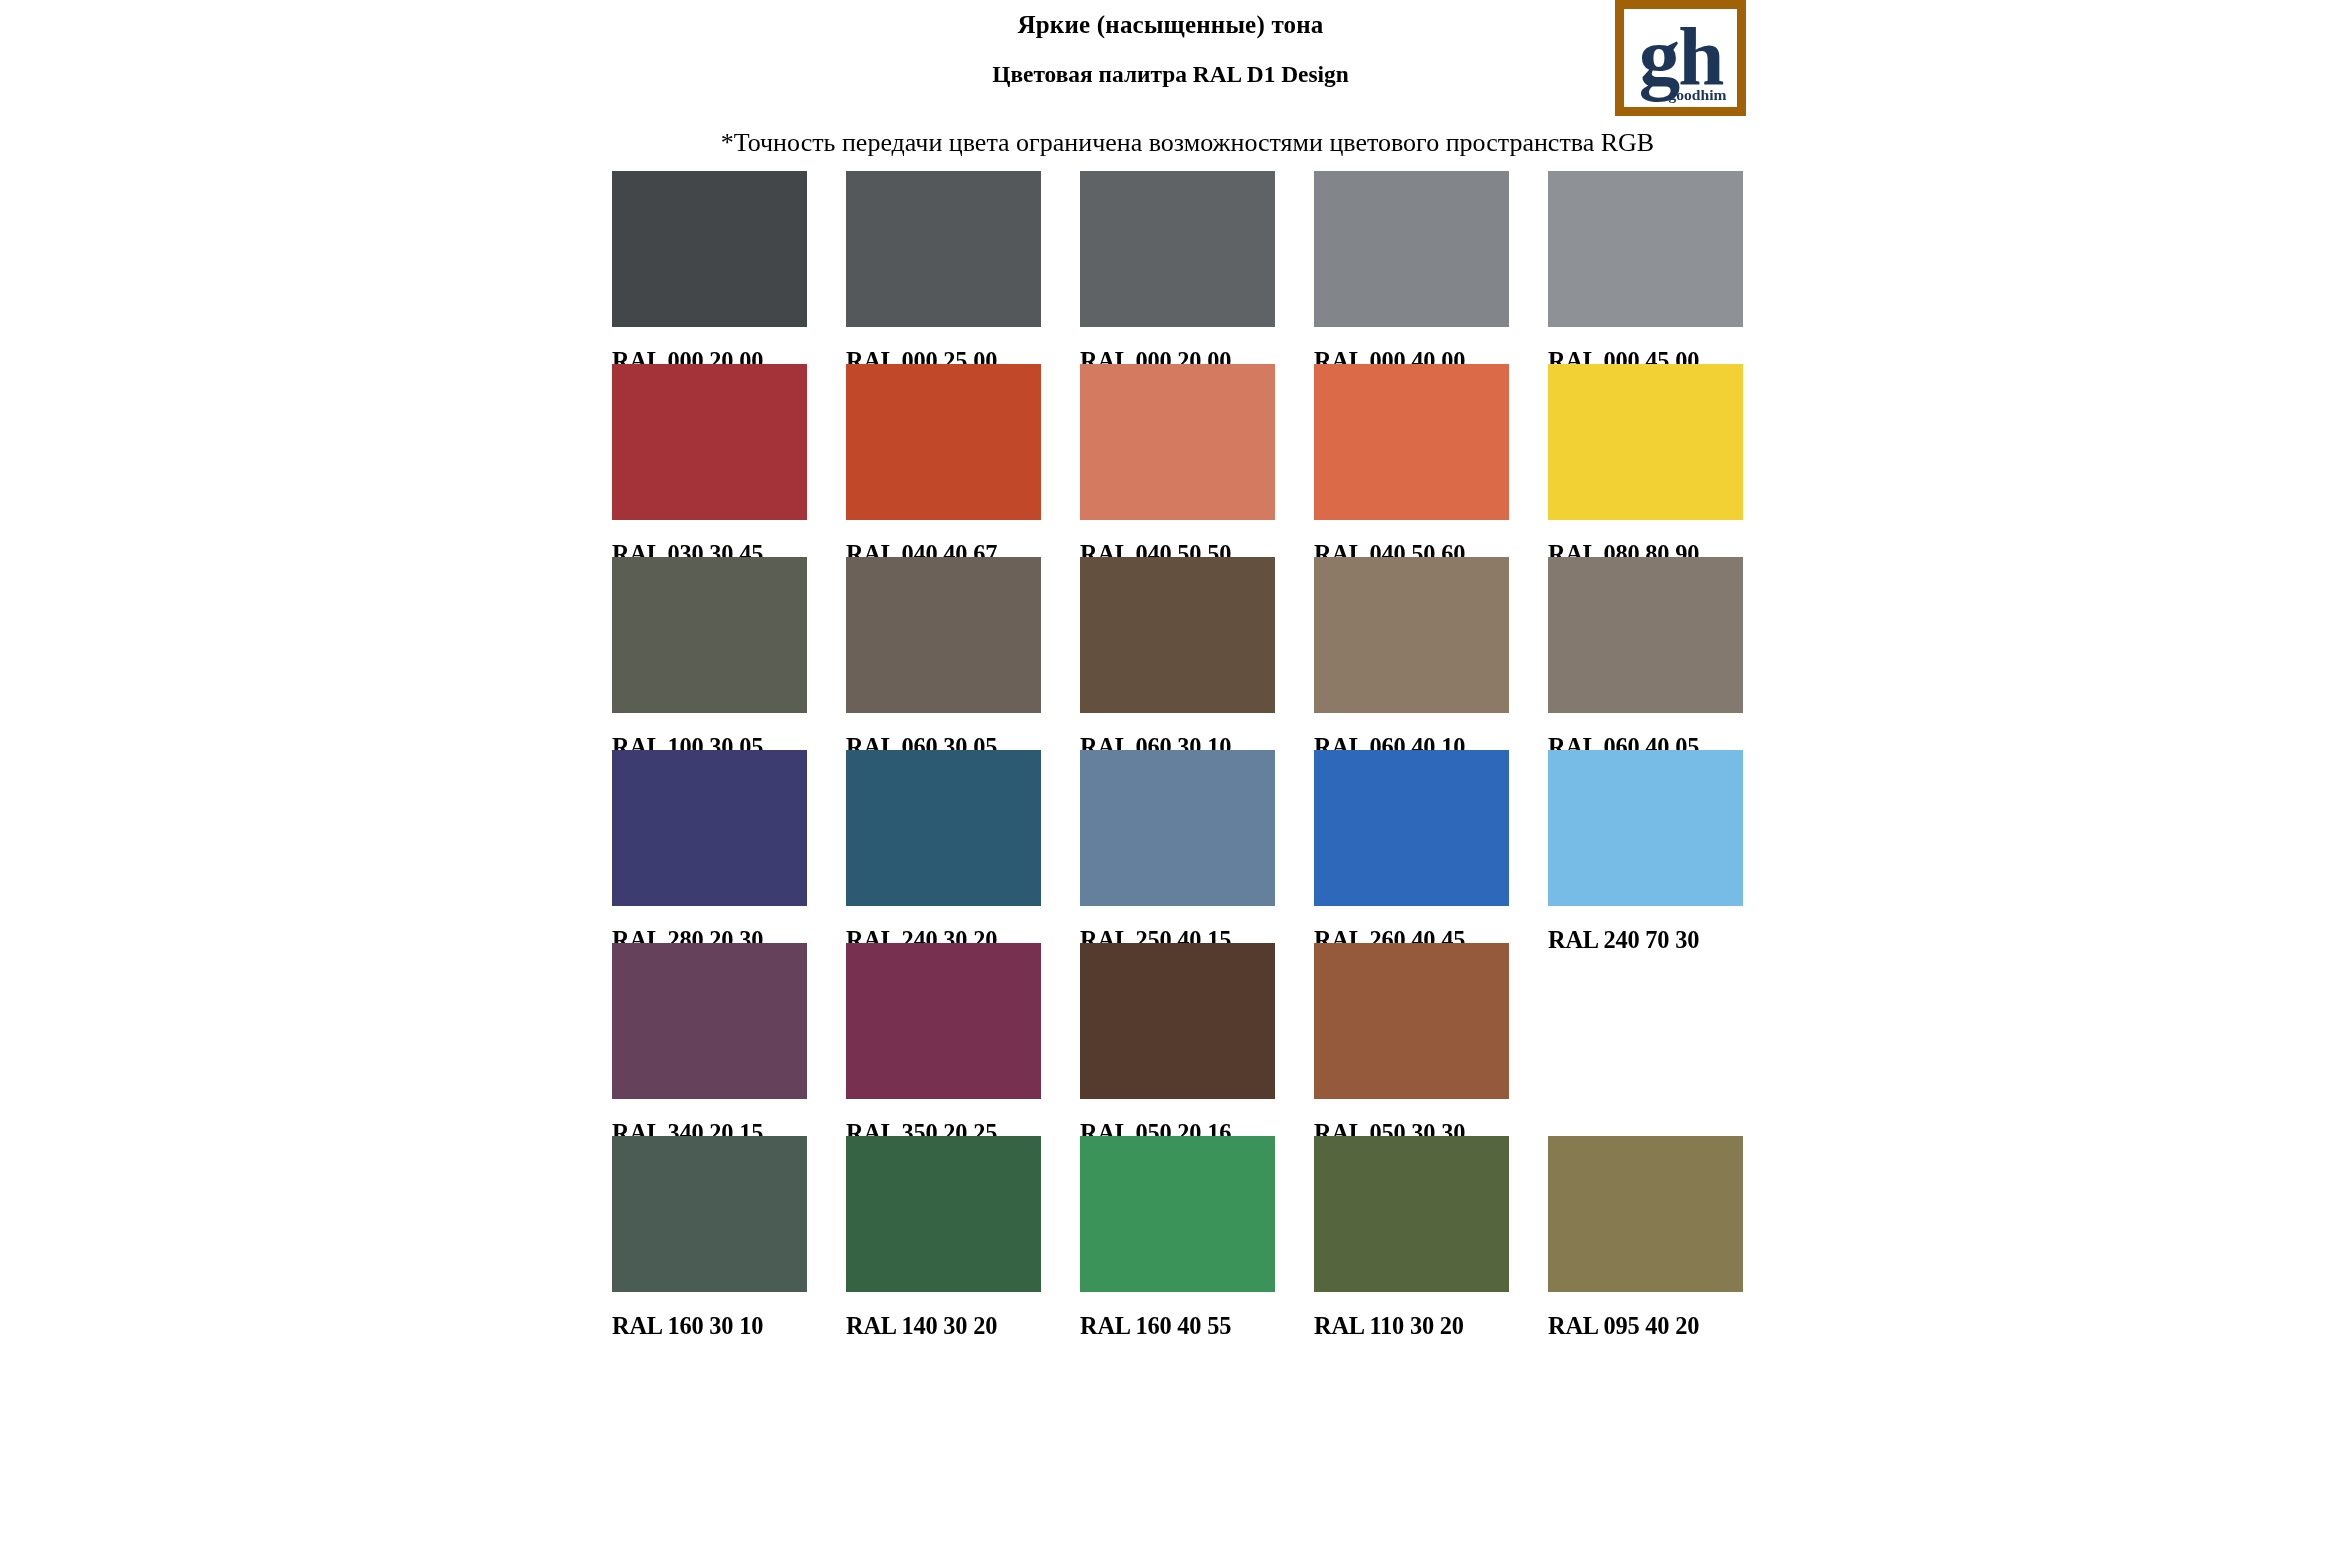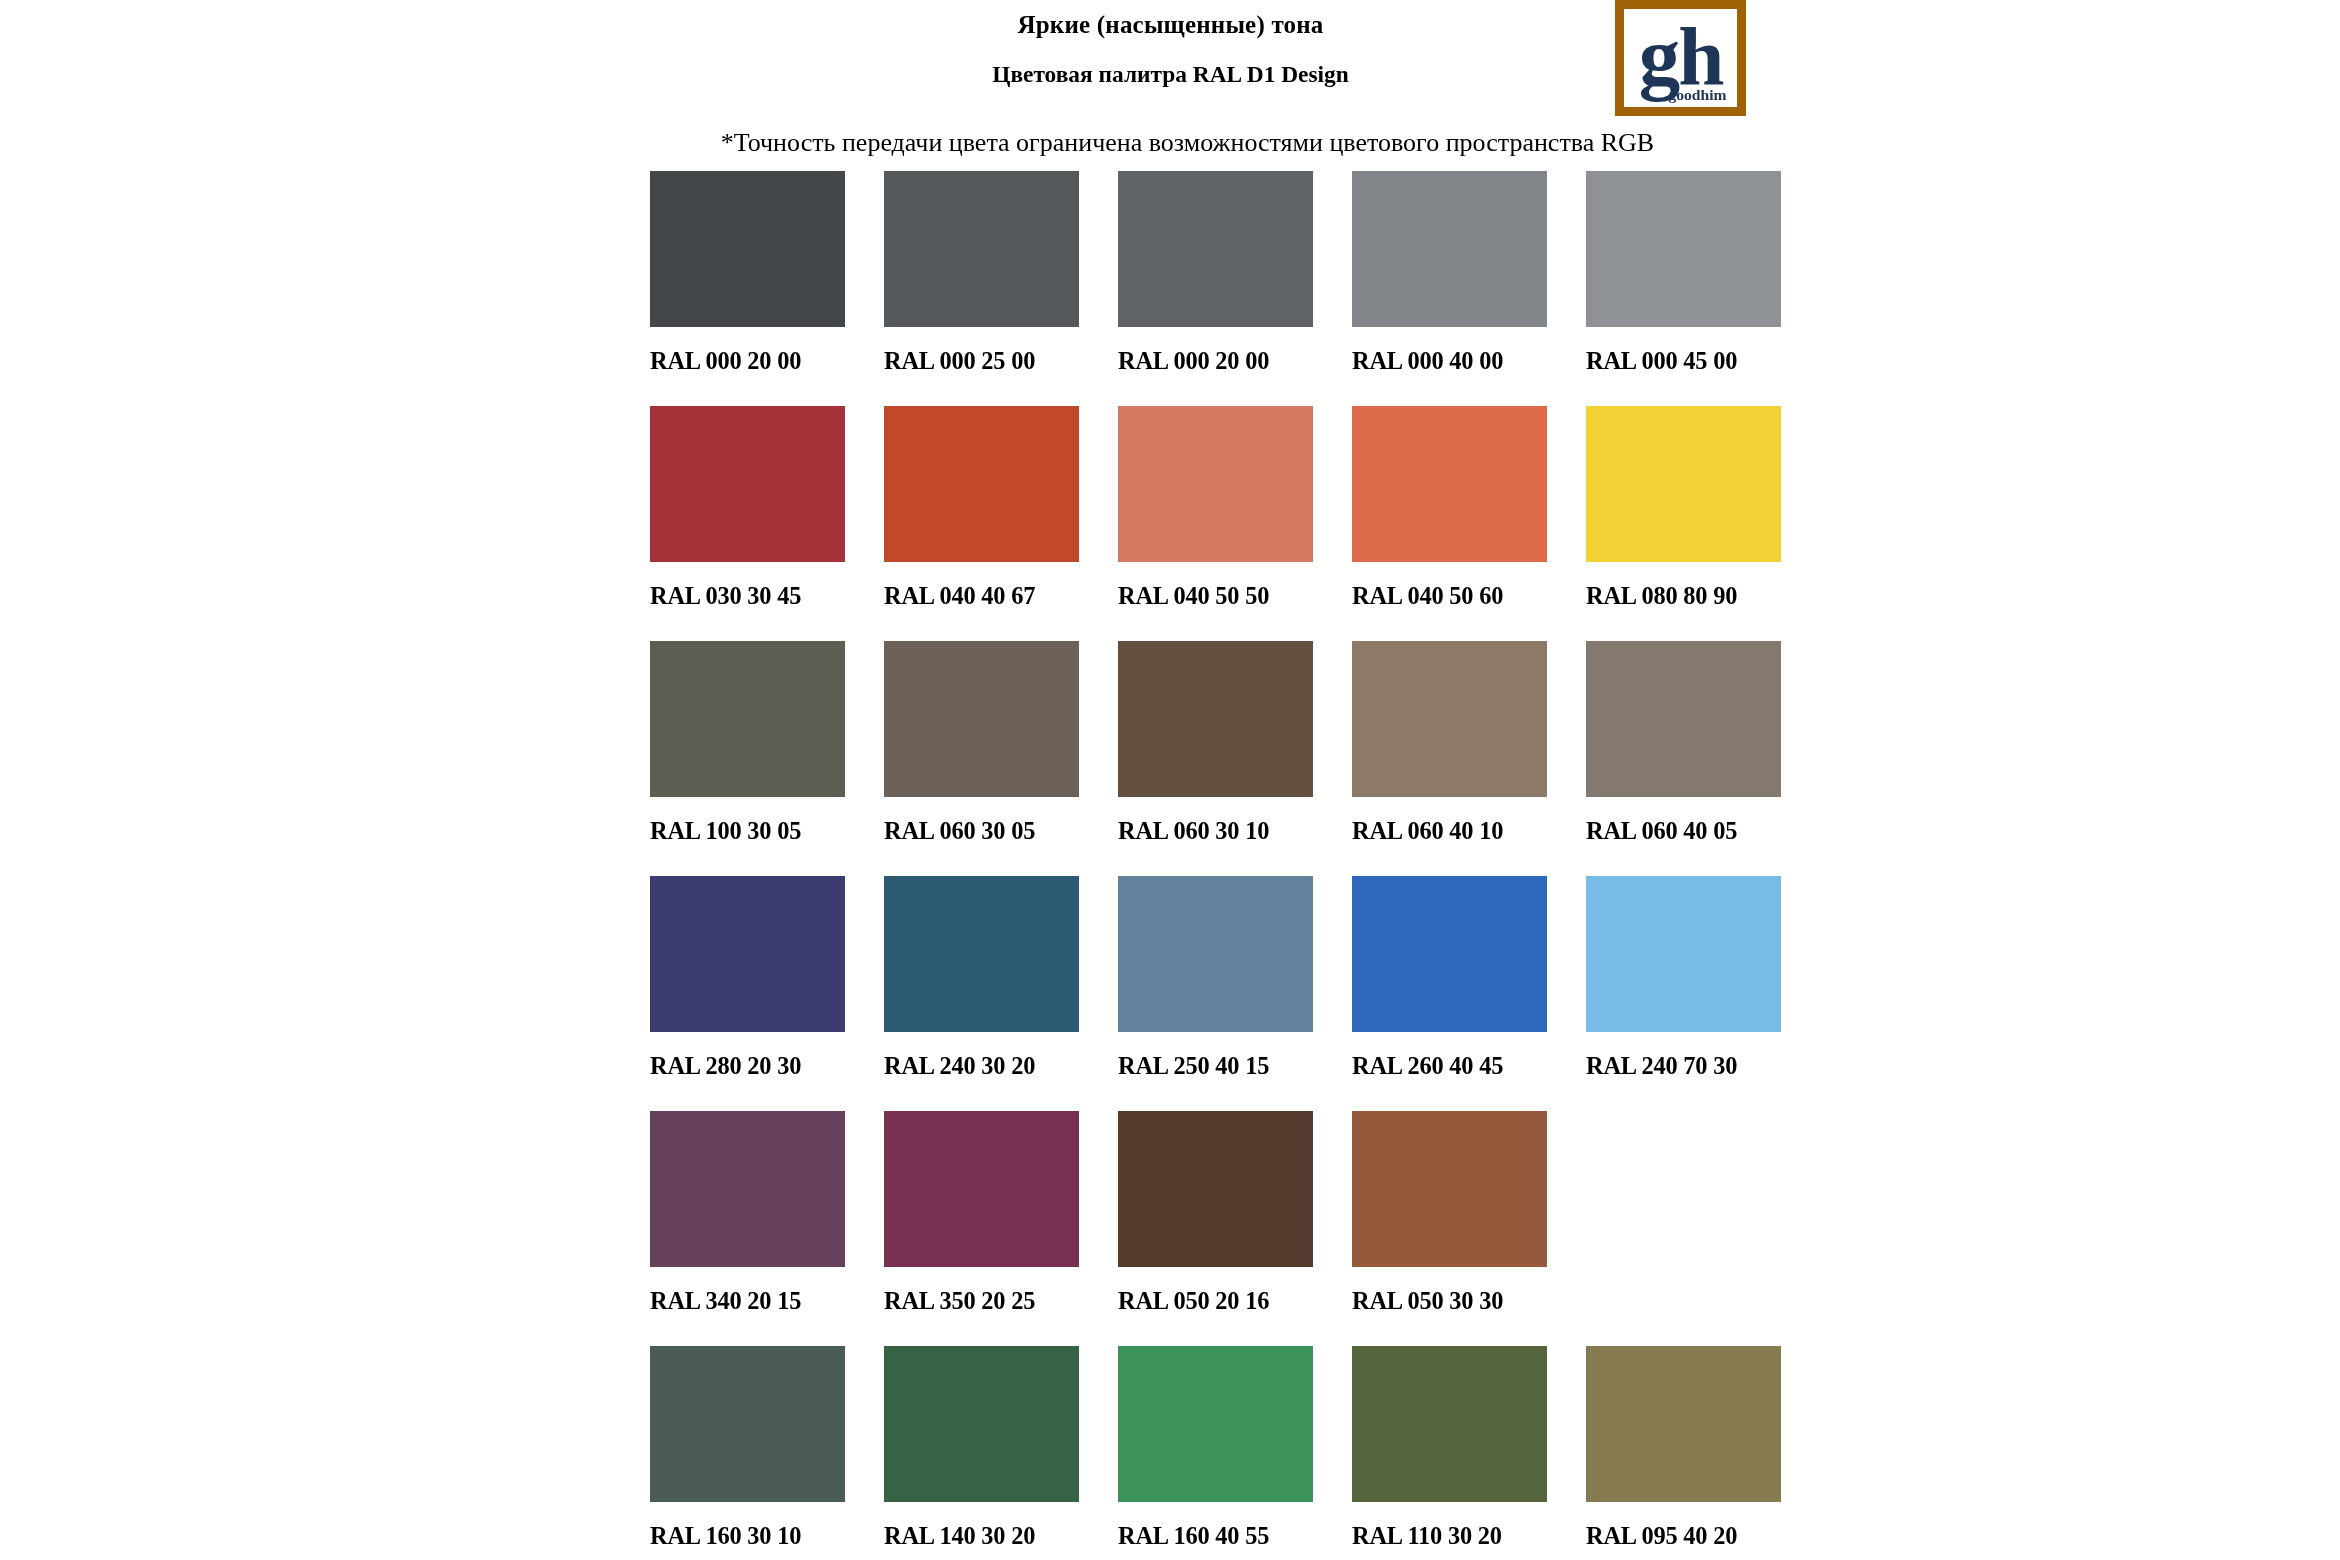--- a/index.html
+++ b/index.html
@@ -96,22 +96,21 @@
 
   
   .grid {
     position: absolute;
     left: 612px;
     top: 171px;
     width: 1135px;
   }
   .row {
     display: flex;
-    height: 235px;
-    margin-left: 38px;
+    height: 193px;
   }
   .cell {
     width: 195px;
     margin-right: 39px;
   }
   .cell:last-child {
     margin-right: 0;
   }
   .chip {
     width: 195px;

